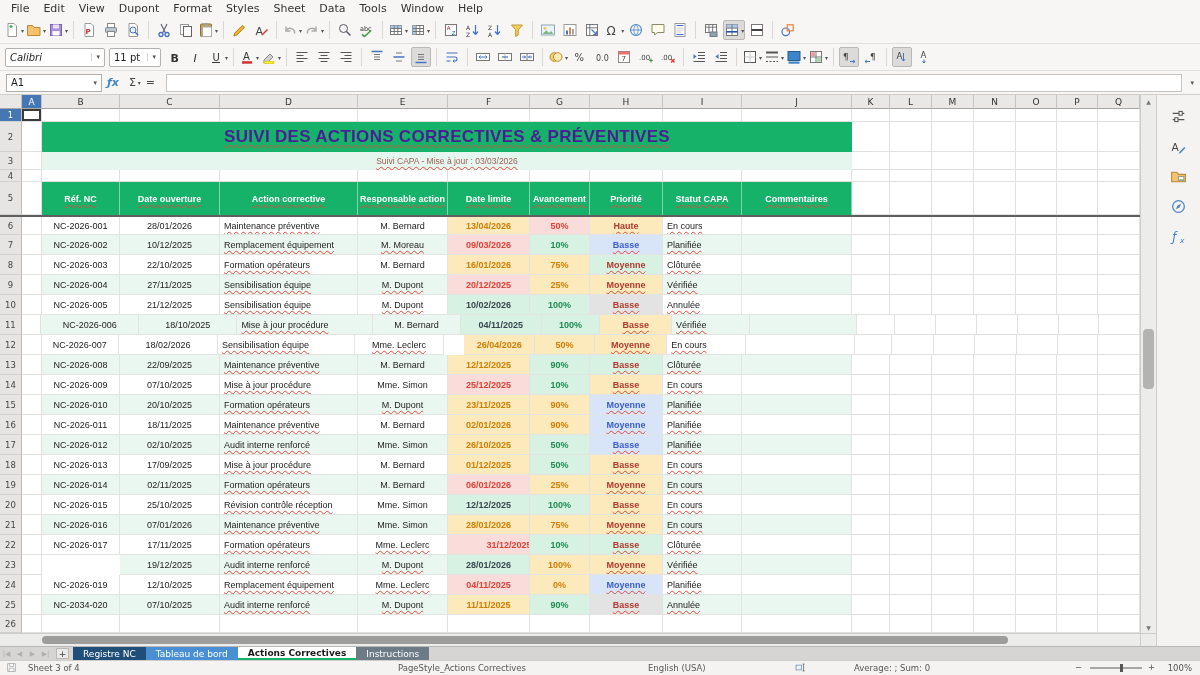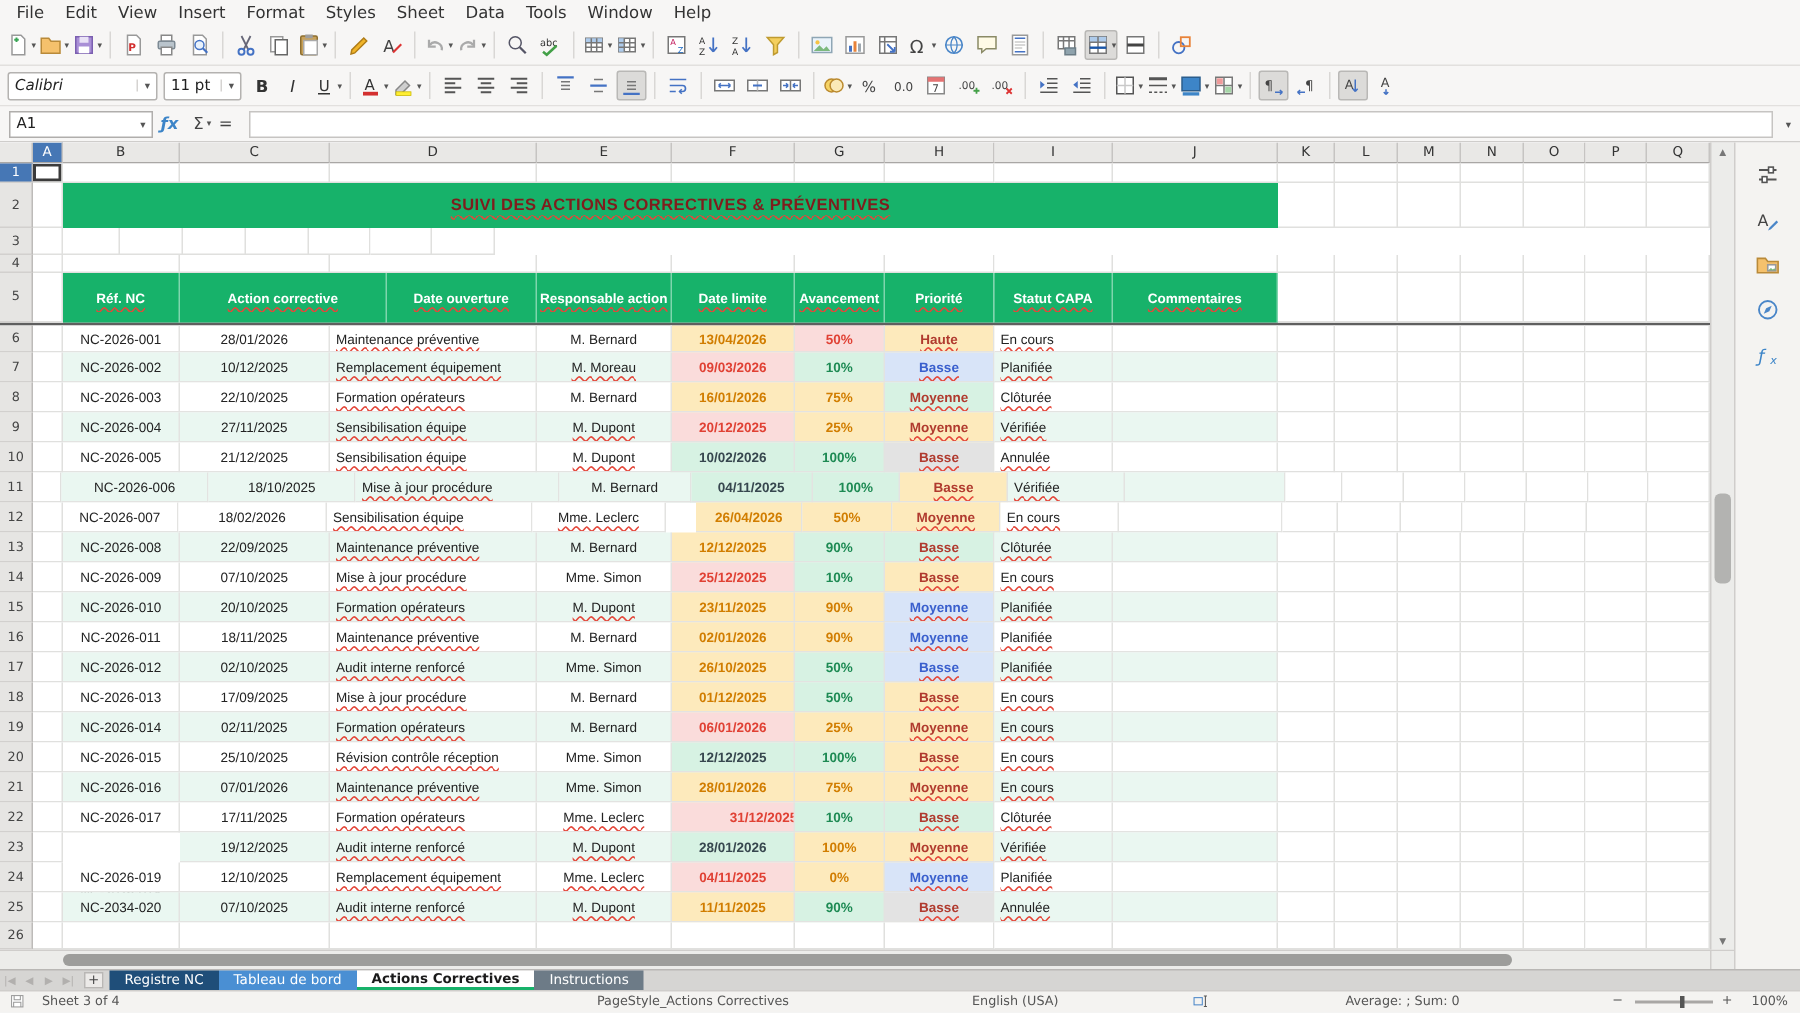--- a/index.html
+++ b/index.html
@@ -34,21 +34,21 @@
   .srow{display:flex;box-sizing:border-box}
   .srow.freeze{border-top:2px solid #5f5f5f}
   .cell{box-sizing:border-box;height:100%;display:flex;align-items:center;overflow:hidden;white-space:nowrap}
   .corner{width:22px;background:#e9e8e6;border-right:1px solid #c2c0be;border-bottom:1px solid #a9a7a5;box-sizing:border-box}
   .ch{background:#e9e8e6;border-right:1px solid #c6c4c2;border-bottom:1px solid #a9a7a5;font-size:9px;color:#333;justify-content:center}
   .ch.sel{background:#4677b5;color:#fff}
   .rh{width:22px;background:#e6e5e3;border-right:1px solid #bdbbb9;border-bottom:1px solid #d2d0ce;font-size:8.5px;color:#444;display:flex;align-items:center;justify-content:center;box-sizing:border-box}
   .rh.sel{background:#4677b5;color:#fff}
   .ecell{background:#fff;border-right:1px solid #e0e0de;border-bottom:1px solid #e0e0de}
   .cursor{box-shadow:inset 0 0 0 2px #3b3b3b}
-  .banner{background:#17b26a;color:#7f1d1d;font-weight:bold;font-size:11px;justify-content:center;font-family:"Liberation Sans",sans-serif;letter-spacing:.3px}
+  .banner{background:#17b26a;color:#4c1d95;font-weight:bold;font-size:17px;justify-content:center;font-family:"Liberation Sans",sans-serif;letter-spacing:.3px}
   .subt{background:#e4f6ee;color:#9c5f53;font-size:8.5px;justify-content:center;font-family:"Liberation Sans",sans-serif}
   .th{background:#17b26a;color:#fff;font-weight:bold;font-size:9px;justify-content:center;text-align:center;border-right:1px solid rgba(255,255,255,.45);font-family:"Liberation Sans",sans-serif}
   .dc{font-size:9px;color:#222;justify-content:center;border-right:1px solid #e3e3e1;border-bottom:1px solid #e3e3e1;background:#fff;font-family:"Liberation Sans",sans-serif}
   .dc.alt{background:#eaf7f1}
   .dc.left{justify-content:flex-start;padding-left:4px}
   .dc.bold{font-weight:bold}
   .bg-y{background:#fdeabc}.bg-p{background:#fadcdb}.bg-g{background:#d7f2e3}.bg-b{background:#d8e4f8}.bg-gr{background:#e3e3e3}
   .tx-o{color:#d17d00}.tx-r{color:#e04134}.tx-g{color:#1d8a53}.tx-d{color:#37474f}.tx-b{color:#3a5fcd}.tx-pr{color:#b03a2e}
   .sq{text-decoration:underline;text-decoration-style:wavy;text-decoration-color:#e4473a;text-decoration-thickness:1px;text-underline-offset:2px}
   
@@ -78,21 +78,21 @@
   .zthumb{position:absolute;top:-3px;left:30px;width:3px;height:8px;background:#555}
 </style>
 </head>
 <body>
 
 <div class="app">
   <div class="menubar" id="menubar">
       <span class="mi">File</span>
       <span class="mi">Edit</span>
       <span class="mi">View</span>
-      <span class="mi">Insert</span>
+      <span class="mi">Dupont</span>
       <span class="mi">Format</span>
       <span class="mi">Styles</span>
       <span class="mi">Sheet</span>
       <span class="mi">Data</span>
       <span class="mi">Tools</span>
       <span class="mi">Window</span>
       <span class="mi">Help</span>
     </div>
   <div class="toolbar tb1" id="tb1">
       <div class="tbtn">
@@ -726,20 +726,21 @@
             <div class="cell ecell" style="width: 42px;"></div>
             <div class="cell ecell" style="width: 42px;"></div>
             <div class="cell ecell" style="width: 42px;"></div>
             <div class="cell ecell" style="width: 41px;"></div>
             <div class="cell ecell" style="width: 41px;"></div>
             <div class="cell ecell" style="width: 42px;"></div>
           </div>
           <div class="srow" style="height: 18px;">
             <div class="rh">3</div>
             <div class="cell ecell" style="width: 20px;"></div>
+            <div class="cell subt sq" style="width: 810px;">Suivi CAPA - Mise à jour : 03/03/2026</div>
             <div class="cell ecell" style="width: 38px;"></div>
             <div class="cell ecell" style="width: 42px;"></div>
             <div class="cell ecell" style="width: 42px;"></div>
             <div class="cell ecell" style="width: 42px;"></div>
             <div class="cell ecell" style="width: 41px;"></div>
             <div class="cell ecell" style="width: 41px;"></div>
             <div class="cell ecell" style="width: 42px;"></div>
           </div>
           <div class="srow" style="height: 12px;">
             <div class="rh">4</div>
@@ -760,25 +761,25 @@
             <div class="cell ecell" style="width: 41px;"></div>
             <div class="cell ecell" style="width: 41px;"></div>
             <div class="cell ecell" style="width: 42px;"></div>
           </div>
           <div class="srow" style="height: 33px;">
             <div class="rh">5</div>
             <div class="cell ecell" style="width: 20px;"></div>
             <div class="cell th" style="width: 78px;">
               <span class="sq">Réf. NC</span>
             </div>
+            <div class="cell th" style="width: 100px;">
+              <span class="sq">Date ouverture</span>
+            </div>
             <div class="cell th" style="width: 138px;">
               <span class="sq">Action corrective</span>
-            </div>
-            <div class="cell th" style="width: 100px;">
-              <span class="sq">Date ouverture</span>
             </div>
             <div class="cell th" style="width: 90px;">
               <span class="sq">Responsable action</span>
             </div>
             <div class="cell th" style="width: 82px;">
               <span class="sq">Date limite</span>
             </div>
             <div class="cell th" style="width: 60px;">
               <span class="sq">Avancement</span>
             </div>
@@ -1289,21 +1290,21 @@
     </span>
     <span class="sb" style="left:28px">Sheet 3 of 4</span>
     <span class="sb" style="left:398px">PageStyle_Actions Correctives</span>
     <span class="sb" style="left:648px">English (USA)</span>
     <span class="sb" style="left:795px;top:1px">
       <svg viewBox="0 0 16 16">
           <rect x="1.5" y="4.5" width="8" height="7" fill="none" stroke="#4a86c8"></rect>
           <path d="M12.5 3v10M11 3h3M11 13h3" stroke="#555" fill="none"></path>
         </svg>
     </span>
-    <span class="sb" style="left:897px">Average: ; Sum: 0</span>
+    <span class="sb" style="left:854px">Average: ; Sum: 0</span>
     <span class="sb" style="right:118px;top:1px">−</span>
     <div class="ztrack" style="right:58px">
         <div class="zthumb"></div>
       </div>
     <span class="sb" style="right:45px;top:1px">+</span>
     <span class="sb" style="right:8px">100%</span>
   </div>
 </div>
 
 </body></html>

